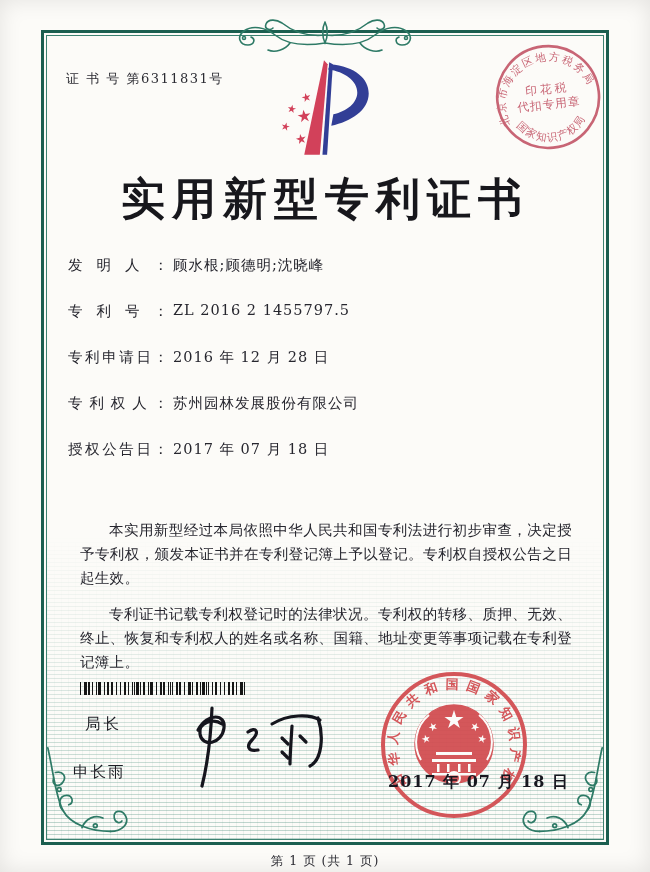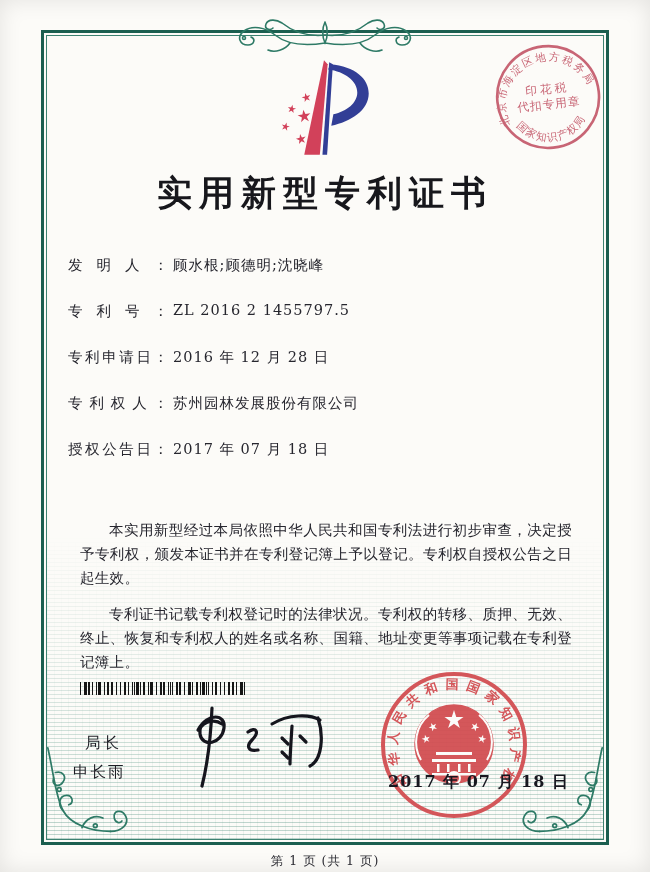--- a/index.html
+++ b/index.html
@@ -29,21 +29,21 @@
   }
   
   .cert-no{
     position:absolute;left:66px;top:70px;
     font-size:13px;letter-spacing:1.5px;color:#2c2c33;
   }
   .logo{position:absolute;left:272px;top:56px;}
   .tax-stamp{position:absolute;left:492px;top:40px;transform:rotate(-6deg);opacity:.92;}
   .title{
     position:absolute;left:0;right:0;top:170px;text-align:center;
-    font-size:35px;font-weight:700;letter-spacing:7px;color:#17171c;
+    font-size:44px;font-weight:700;letter-spacing:7px;color:#17171c;
   }
   
   .fields{position:absolute;left:68px;top:256px;width:520px;}
   .field{height:19px;margin-bottom:27px;font-size:14.5px;color:#26262e;white-space:nowrap;}
   .f-label{
     display:inline-block;width:100px;vertical-align:top;
     text-align:justify;text-align-last:justify;letter-spacing:0;
   }
   .f-value{margin-left:5px;letter-spacing:1px;}
   
@@ -53,21 +53,21 @@
     letter-spacing:0.3px;text-align:justify;
   }
   
   .barcode{
     position:absolute;left:80px;top:682px;width:168px;height:13px;
     background:
       repeating-linear-gradient(90deg,#161616 0 1.5px,transparent 1.5px 4px),
       repeating-linear-gradient(90deg,#161616 0 1px,transparent 1px 9px),
       repeating-linear-gradient(90deg,transparent 0 5px,#161616 5px 7.5px,transparent 7.5px 13px);
   }
-  .sig-role{position:absolute;left:85px;top:733px;font-size:15.5px;letter-spacing:3px;color:#1d1d24;font-family:"DejaVu Sans","Liberation Sans",sans-serif;}
+  .sig-role{position:absolute;left:85px;top:714px;font-size:15.5px;letter-spacing:3px;color:#1d1d24;font-family:"DejaVu Sans","Liberation Sans",sans-serif;}
   .sig-name{position:absolute;left:73px;top:762px;font-size:15.5px;letter-spacing:2px;color:#1d1d24;font-family:"DejaVu Sans","Liberation Sans",sans-serif;}
   .signature{position:absolute;left:178px;top:702px;}
   .seal{position:absolute;left:369px;top:660px;opacity:.93;}
   .seal-date{
     position:absolute;left:388px;top:772px;z-index:5;
     font-size:16px;font-weight:700;letter-spacing:1px;color:#17171f;
   }
   .footer{
     position:absolute;left:0;right:0;top:820px;text-align:center;
     font-size:12.5px;letter-spacing:1px;color:#2c2c33;margin-top:33px;
@@ -123,20 +123,21 @@
       <path d="M96,4 C90,30 88,55 80,70 C72,85 50,92 30,92"></path>
       <path d="M30,92 C18,92 10,84 14,76 C18,68 28,70 26,78 C25,83 20,84 18,81"></path>
       <path d="M80,70 C86,64 84,54 76,54 C70,54 68,62 74,64"></path>
       <path d="M60,88 C56,78 46,74 38,78"></path>
       <path d="M88,30 C80,28 76,34 80,40 C84,46 92,44 90,36"></path>
       <circle cx="46" cy="86" r="2"></circle>
       <circle cx="84" cy="48" r="2"></circle>
     </g>
   </svg>
 
+  <div class="cert-no">证 书 号 第6311831号</div>
 
   <svg class="logo" width="104" height="104" viewBox="0 0 100 100">
     <g fill="#d2415a">
       <use href="#st" transform="translate(33,40) scale(4.5) rotate(-15)"></use>
       <use href="#st" transform="translate(19,51) scale(4.2) rotate(10)"></use>
       <use href="#st" transform="translate(31,58) scale(6.5) rotate(-8)"></use>
       <use href="#st" transform="translate(13,68) scale(4.2) rotate(14)"></use>
       <use href="#st" transform="translate(28,80) scale(5) rotate(-12)"></use>
       <polygon points="50,4 53.5,8 46,95 31,95"></polygon>
     </g>

